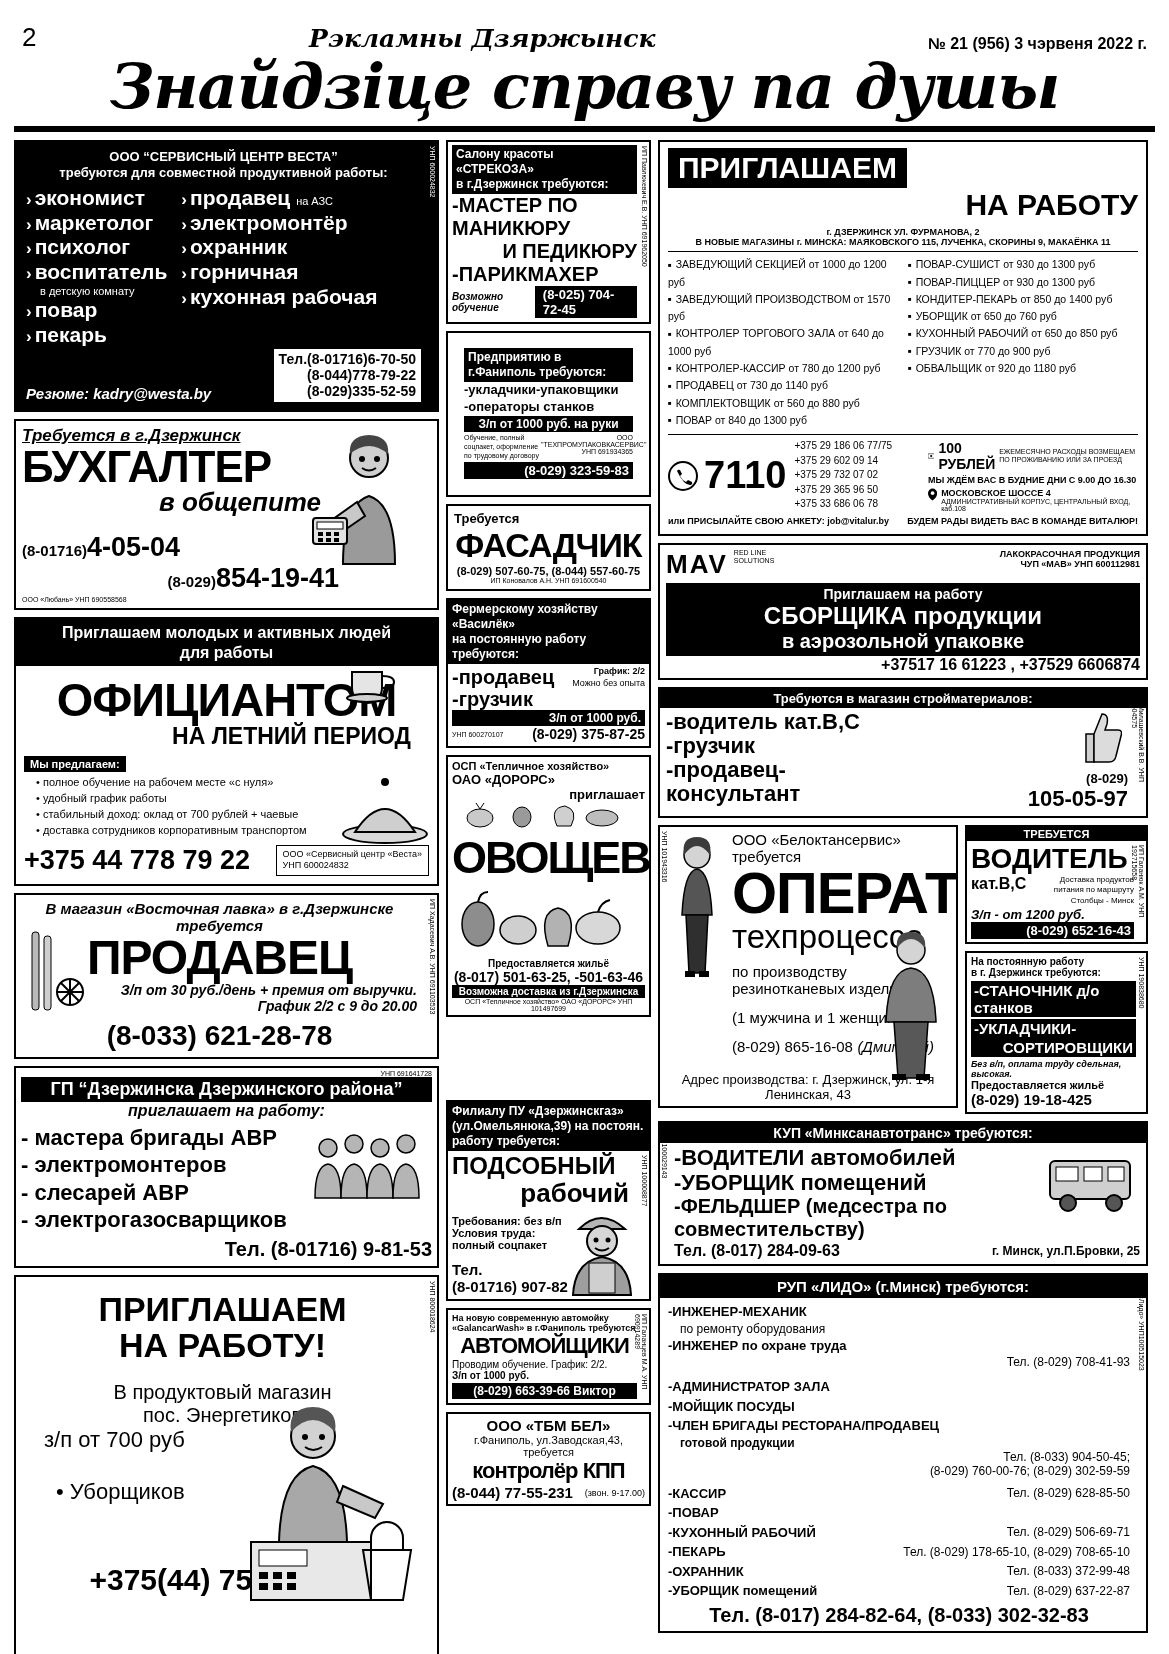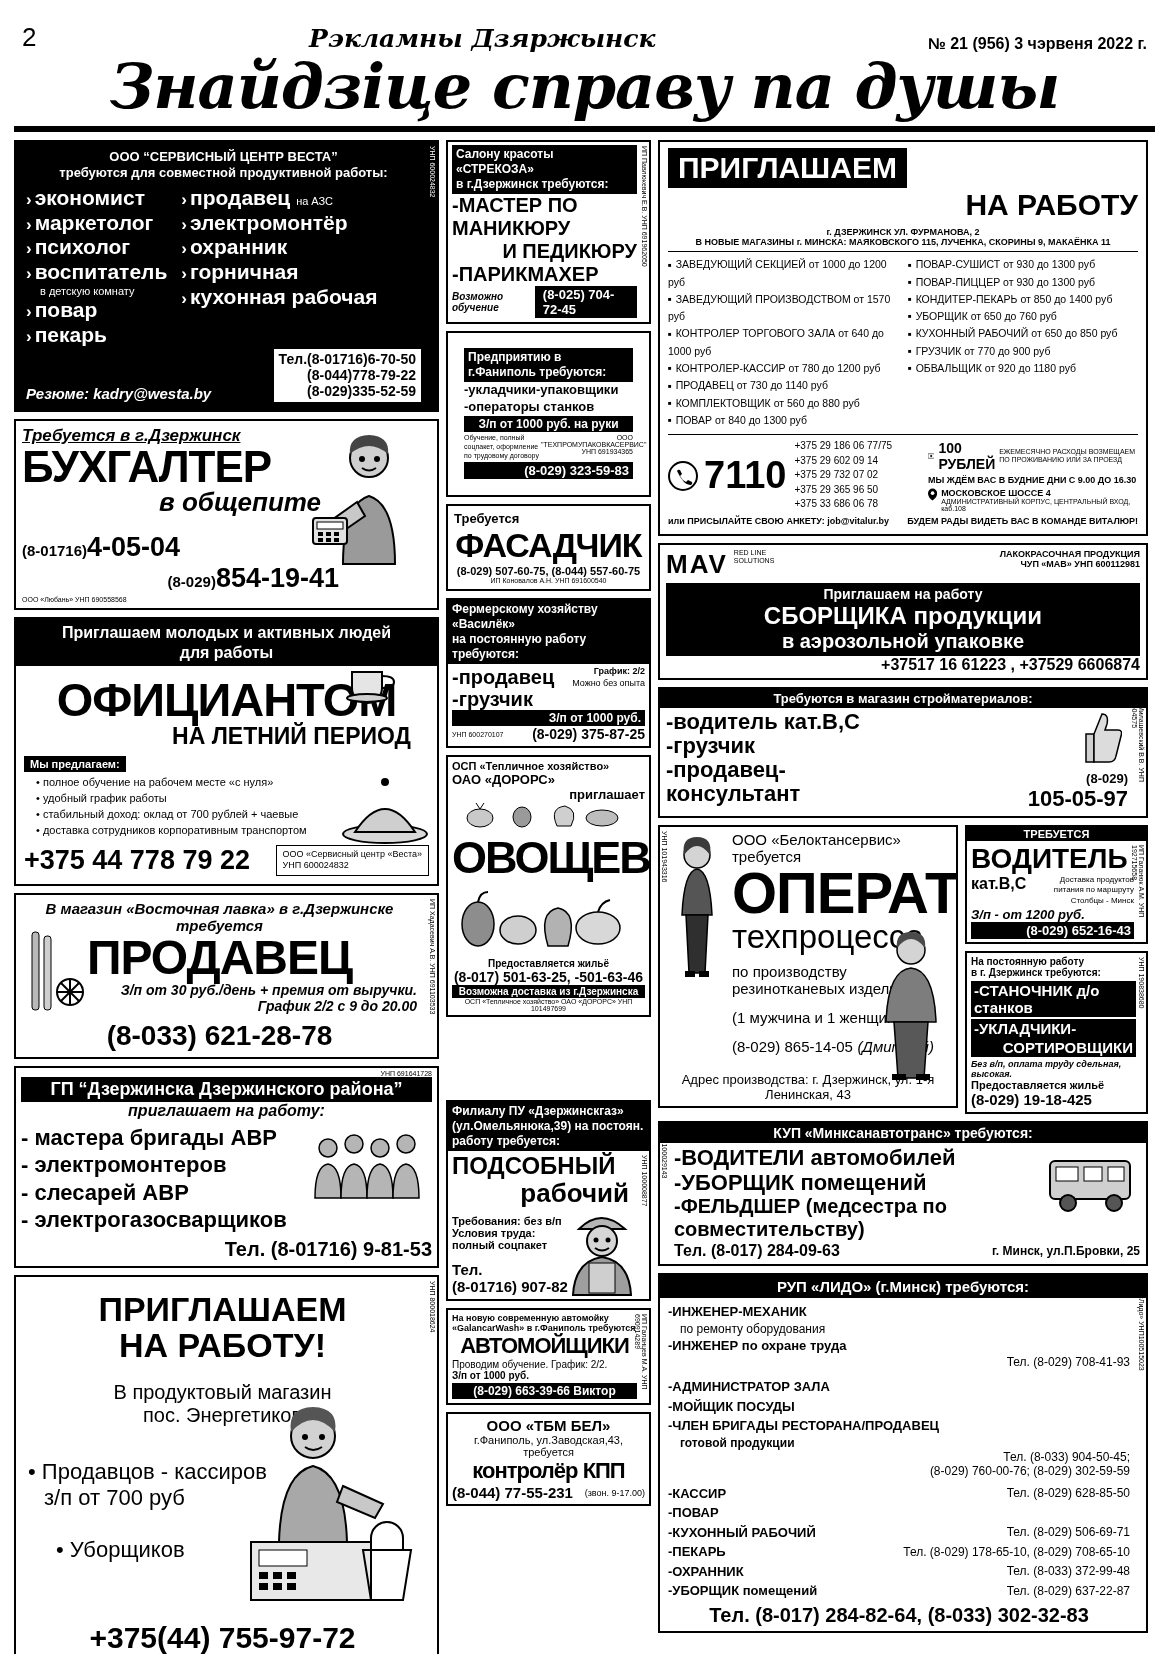--- a/index.html
+++ b/index.html
@@ -322,21 +322,20 @@
                 <rect x="38" y="170" width="9" height="7"></rect>
                 <rect x="52" y="170" width="9" height="7"></rect>
               <rect x="24" y="181" width="9" height="7"></rect>
                 <rect x="38" y="181" width="9" height="7"></rect>
                 <rect x="52" y="181" width="9" height="7"></rect>
             </g>
             <path d="M128 148 h48 l-8 50 h-32z" fill="none" stroke="#000" stroke-width="2"></path>
             <path d="M136 148 v-12 a16 16 0 0 1 32 0 v12" fill="none" stroke="#000" stroke-width="2"></path>
           </svg>
 
-          <div class="t22" style="margin-top:32px;">• <span>Продавцов - кассиров</span></div>
           <div class="t22" style="margin-left:16px;">з/п от 700 руб</div>
           <div class="t22" style="margin-top:26px;margin-left:28px;">• <span>Уборщиков</span></div>
           <div class="pr-ph" style="margin-top:58px;">+375(44) 755-97-72</div>
         </div>
       </div>
     </div>
 
     <div class="col col2">
 
       <div class="ad" style="padding:0;">
@@ -617,21 +616,21 @@
               <rect x="33" y="134" width="10" height="6" fill="#000"></rect>
           </svg>
           <div style="margin-left:66px;">
             <div class="t15">ООО  «Белоктансервис» требуется</div>
             <div class="oper-big">ОПЕРАТОР</div>
             <div class="oper-sub">техпроцесса</div>
             <div class="t15" style="margin-top:10px;">по  производству</div>
             <div class="t15">резинотканевых  изделий</div>
             <div class="t15" style="margin-top:12px;">(1 мужчина и 1 женщина)</div>
             <div style="margin-top:12px;">
-              <span class="t15">(8-029)  865-14-05</span>
+              <span class="t15">(8-029)  865-16-08</span>
               <span class="t15 i">(Дмитрий)</span>
             </div>
           </div>
           <svg class="fig" style="right:2px;bottom:26px;" width="86" height="150" viewBox="0 0 86 150">
             <circle cx="43" cy="20" r="14" fill="#d4d4d4" stroke="#000" stroke-width="1.5"></circle>
             <path d="M29 18 q14 -18 28 0 q2 -16 -14 -16 q-16 0 -14 16z" fill="#4a4a4a"></path>
             <path d="M18 92 q2 -52 25 -54 q23 2 25 54z" fill="#7d7d7d" stroke="#000" stroke-width="1.5"></path>
             <path d="M26 92 h34 l-4 56 h-26z" fill="#585858" stroke="#000" stroke-width="1.5"></path>
             <rect x="24" y="144" width="14" height="6" fill="#000"></rect>
               <rect x="48" y="144" width="14" height="6" fill="#000"></rect>

